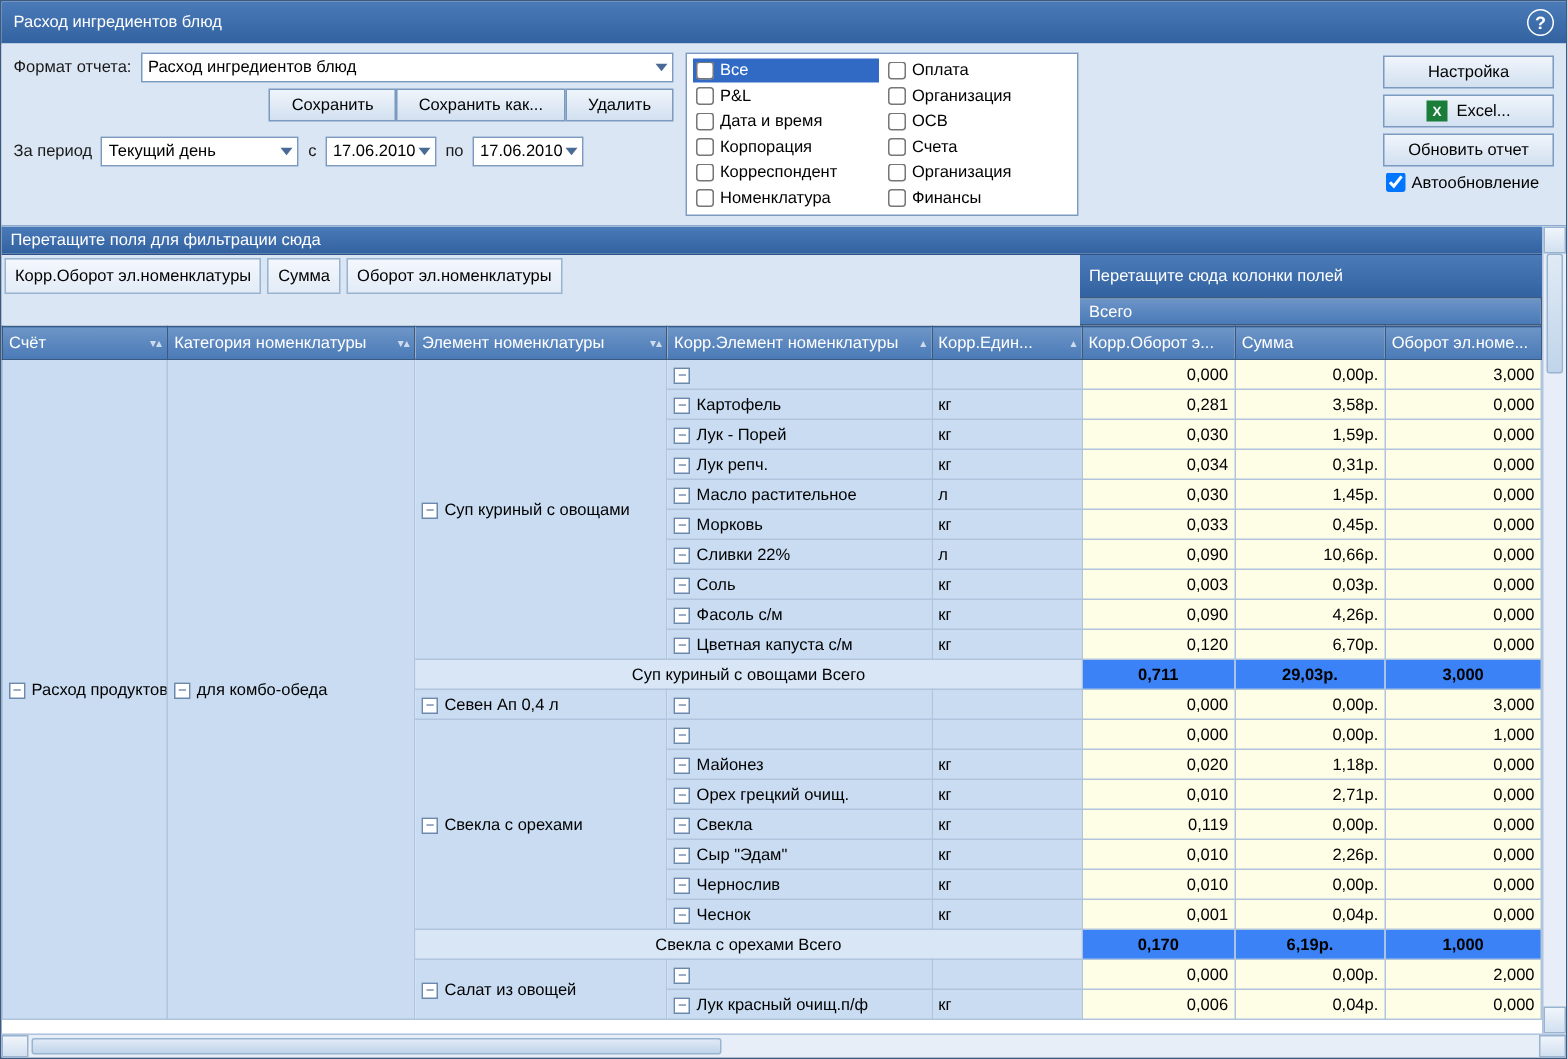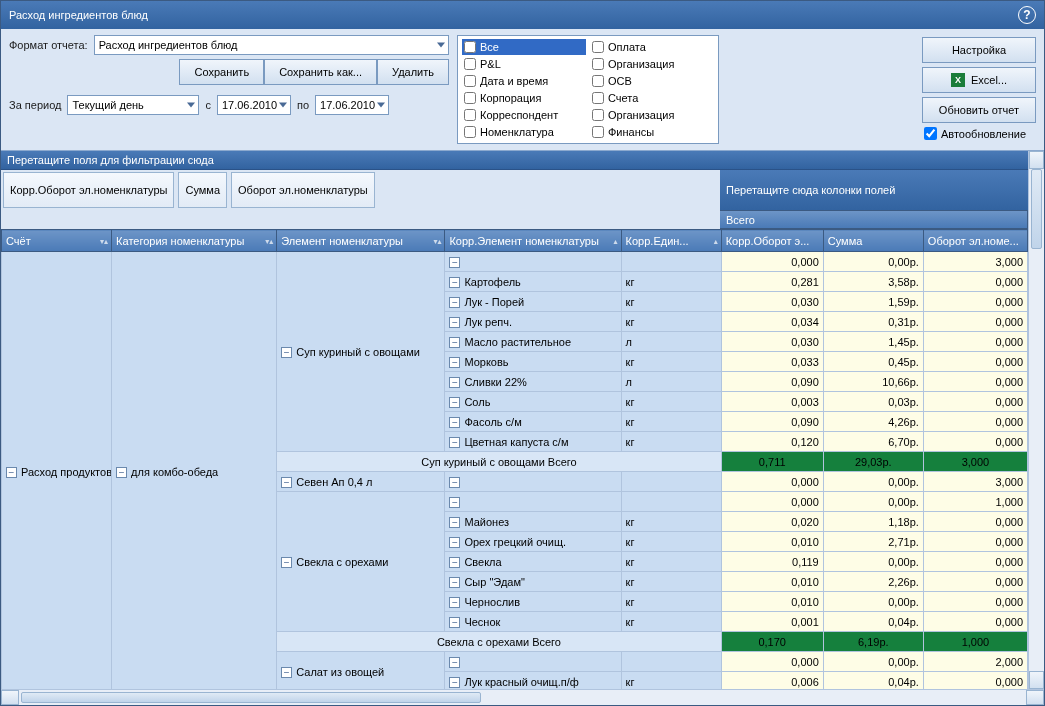--- a/index.html
+++ b/index.html
@@ -11,21 +11,21 @@
 .titlebar .spacer { flex: 1; }
 .help-icon { width: 18px; height: 18px; border: 1.5px solid #fff; border-radius: 50%; display: flex; align-items: center; justify-content: center; font-weight: bold; font-size: 12px; cursor: pointer; }
 
 
 .toolbar-area { background: #dbe6f4; padding: 6px 8px; display: flex; gap: 8px; border-bottom: 1px solid #8ca9ce; }
 .toolbar-left { flex: 0 0 440px; display: flex; flex-direction: column; gap: 4px; }
 .row { display: flex; align-items: center; gap: 6px; }
 .label { color: #1a1a1a; }
 .combo { flex: 1; height: 20px; border: 1px solid #7a9ac0; background: #fff; display: flex; align-items: center; padding: 0 4px; position: relative; }
 .combo::after { content: ''; position: absolute; right: 3px; top: 50%; transform: translateY(-50%); width: 0; height: 0; border-left: 4px solid transparent; border-right: 4px solid transparent; border-top: 5px solid #4a6a96; }
-.btn { height: 22px; padding: 12px 14px; background: linear-gradient(to bottom, #f0f5fb, #d2e0f0); border: 1px solid #7a9ac0; cursor: pointer; display: inline-flex; align-items: center; justify-content: center; }
+.btn { height: 22px; padding: 0 14px; background: linear-gradient(to bottom, #f0f5fb, #d2e0f0); border: 1px solid #7a9ac0; cursor: pointer; display: inline-flex; align-items: center; justify-content: center; }
 .date-input { width: 74px; height: 20px; border: 1px solid #7a9ac0; background: #fff; display: flex; align-items: center; padding: 0 4px; position: relative; }
 .date-input::after { content: ''; position: absolute; right: 3px; top: 50%; transform: translateY(-50%); width: 0; height: 0; border-left: 4px solid transparent; border-right: 4px solid transparent; border-top: 5px solid #4a6a96; }
 
 
 .check-group { border: 1px solid #7a9ac0; background: #fff; padding: 3px 6px; display: grid; grid-template-columns: 1fr 1fr; gap: 1px 8px; flex: 0 0 262px; }
 .check-item { display: flex; align-items: center; gap: 4px; height: 16px; }
 .check-item input { width: 12px; height: 12px; }
 .check-item.active { background: #316ac5; color: #fff; padding: 0 2px; margin: 0 -2px; }
 
 
@@ -44,34 +44,34 @@
 .vscroll::before { top: 0; } .vscroll::after { bottom: 0; }
 .vscroll-thumb { position: absolute; top: 18px; left: 2px; right: 2px; height: 80px; background: linear-gradient(#e0eaf5,#c0d4ea); border: 1px solid #99b4d1; border-radius: 2px; }
 .hscroll { height: 16px; background: #e8eef7; border-top: 1px solid #b0c4de; display: flex; }
 .hscroll::before, .hscroll::after { content: ''; width: 16px; background: linear-gradient(#f0f5fb,#d2e0f0); border: 1px solid #99b4d1; }
 .hscroll-track { flex: 1; position: relative; }
 .hscroll-thumb { position: absolute; left: 2px; top: 2px; bottom: 2px; width: 460px; background: linear-gradient(#e0eaf5,#c0d4ea); border: 1px solid #99b4d1; border-radius: 2px; }
 
 .filter-drop { height: 19px; background: linear-gradient(to bottom, #4a7ab7, #3263a0); color: #fff; display: flex; align-items: center; padding: 0 6px; border-bottom: 1px solid #2a5288; }
 
 .pivot-fields { display: flex; min-height: 24px; }
-.pivot-fields .field-btn { padding: 2px 6px; background: linear-gradient(to bottom,#f4f8fd,#e2ebf6); border: 1px solid #99b4d1; margin: 2px; display: flex; align-items: center; height: 36px; }
+.pivot-fields .field-btn { padding: 2px 6px; background: linear-gradient(to bottom,#f4f8fd,#e2ebf6); border: 1px solid #99b4d1; margin: 2px; display: flex; align-items: center; height: 24px; }
 .pivot-col-drop { flex: 1; background: linear-gradient(to bottom, #4a7ab7, #3263a0); color: #fff; display: flex; align-items: center; padding: 0 6px; margin: 0; }
 
 .total-header { background: linear-gradient(to bottom,#6d95c7,#4a7ab7); color: #fff; padding: 2px 6px; height: 19px; display: flex; align-items: center; border: 1px solid #3b5a82; border-left: none; }
 
 table.pivot { border-collapse: collapse; width: 100%; table-layout: fixed; }
 table.pivot th { background: linear-gradient(to bottom,#6d95c7,#4a7ab7); color: #fff; font-weight: normal; text-align: left; padding: 2px 4px; border: 1px solid #3b5a82; height: 22px; position: relative; overflow: hidden; white-space: nowrap; text-overflow: ellipsis; }
 table.pivot th .sort-glyph { position: absolute; right: 3px; top: 50%; transform: translateY(-50%); font-size: 8px; opacity: .7; }
 table.pivot td { border: 1px solid #b0c4de; padding: 2px 4px; height: 20px; background: #fff; vertical-align: middle; overflow: hidden; white-space: nowrap; }
 table.pivot td.group { background: #c9dcf2; }
 table.pivot td.subhdr { background: #c9dcf2; font-weight: normal; }
 table.pivot td.num { text-align: right; background: #fefde6; }
 table.pivot tr.subtotal td { background: #d8e6f6; text-align: center; }
-table.pivot tr.subtotal td.num { background: #15803d; }
+table.pivot tr.subtotal td.num { background: #3b82f6; font-weight: bold; }
 .tree-toggle { display: inline-block; width: 11px; height: 11px; border: 1px solid #6b89ad; background: #fff; text-align: center; line-height: 9px; font-size: 10px; color: #4a6a96; margin-right: 4px; cursor: pointer; }
 
 .col-acct { width: 110px; }
 .col-cat { width: 165px; }
 .col-elem { width: 168px; }
 .col-corr { width: 176px; }
 .col-unit { width: 100px; }
 .col-v1 { width: 102px; }
 .col-v2 { width: 100px; }
 .col-v3 { width: 104px; }

